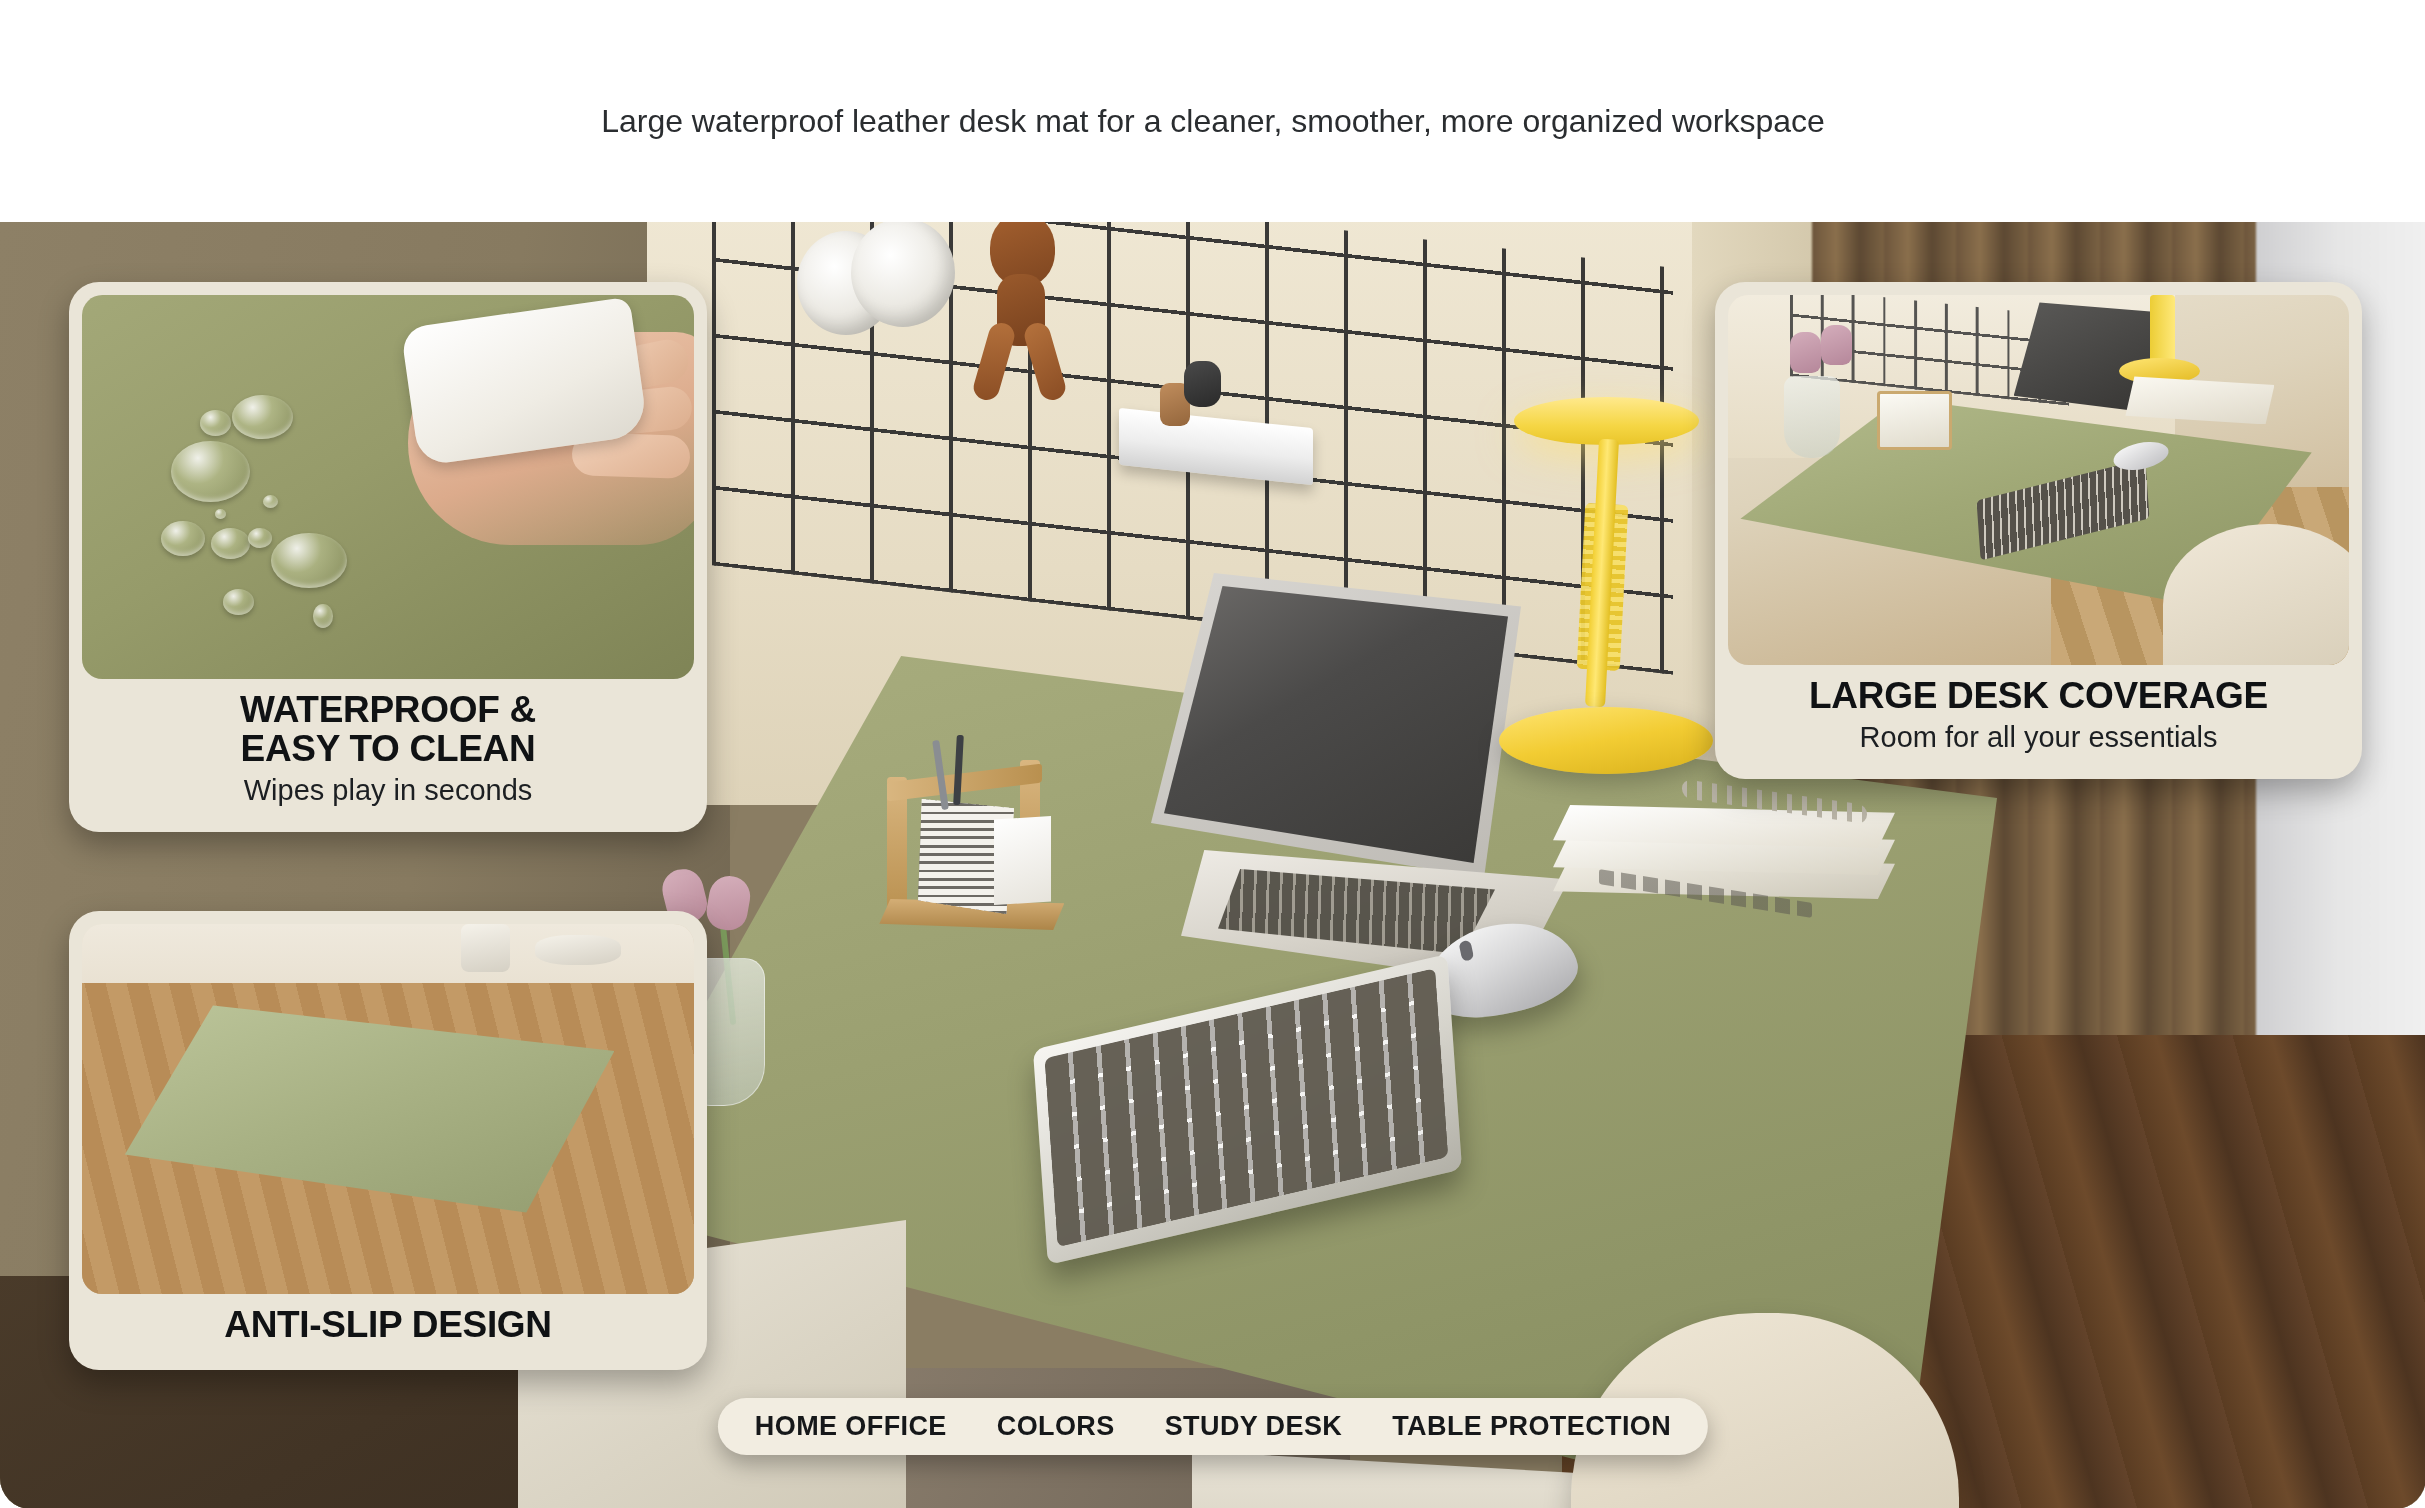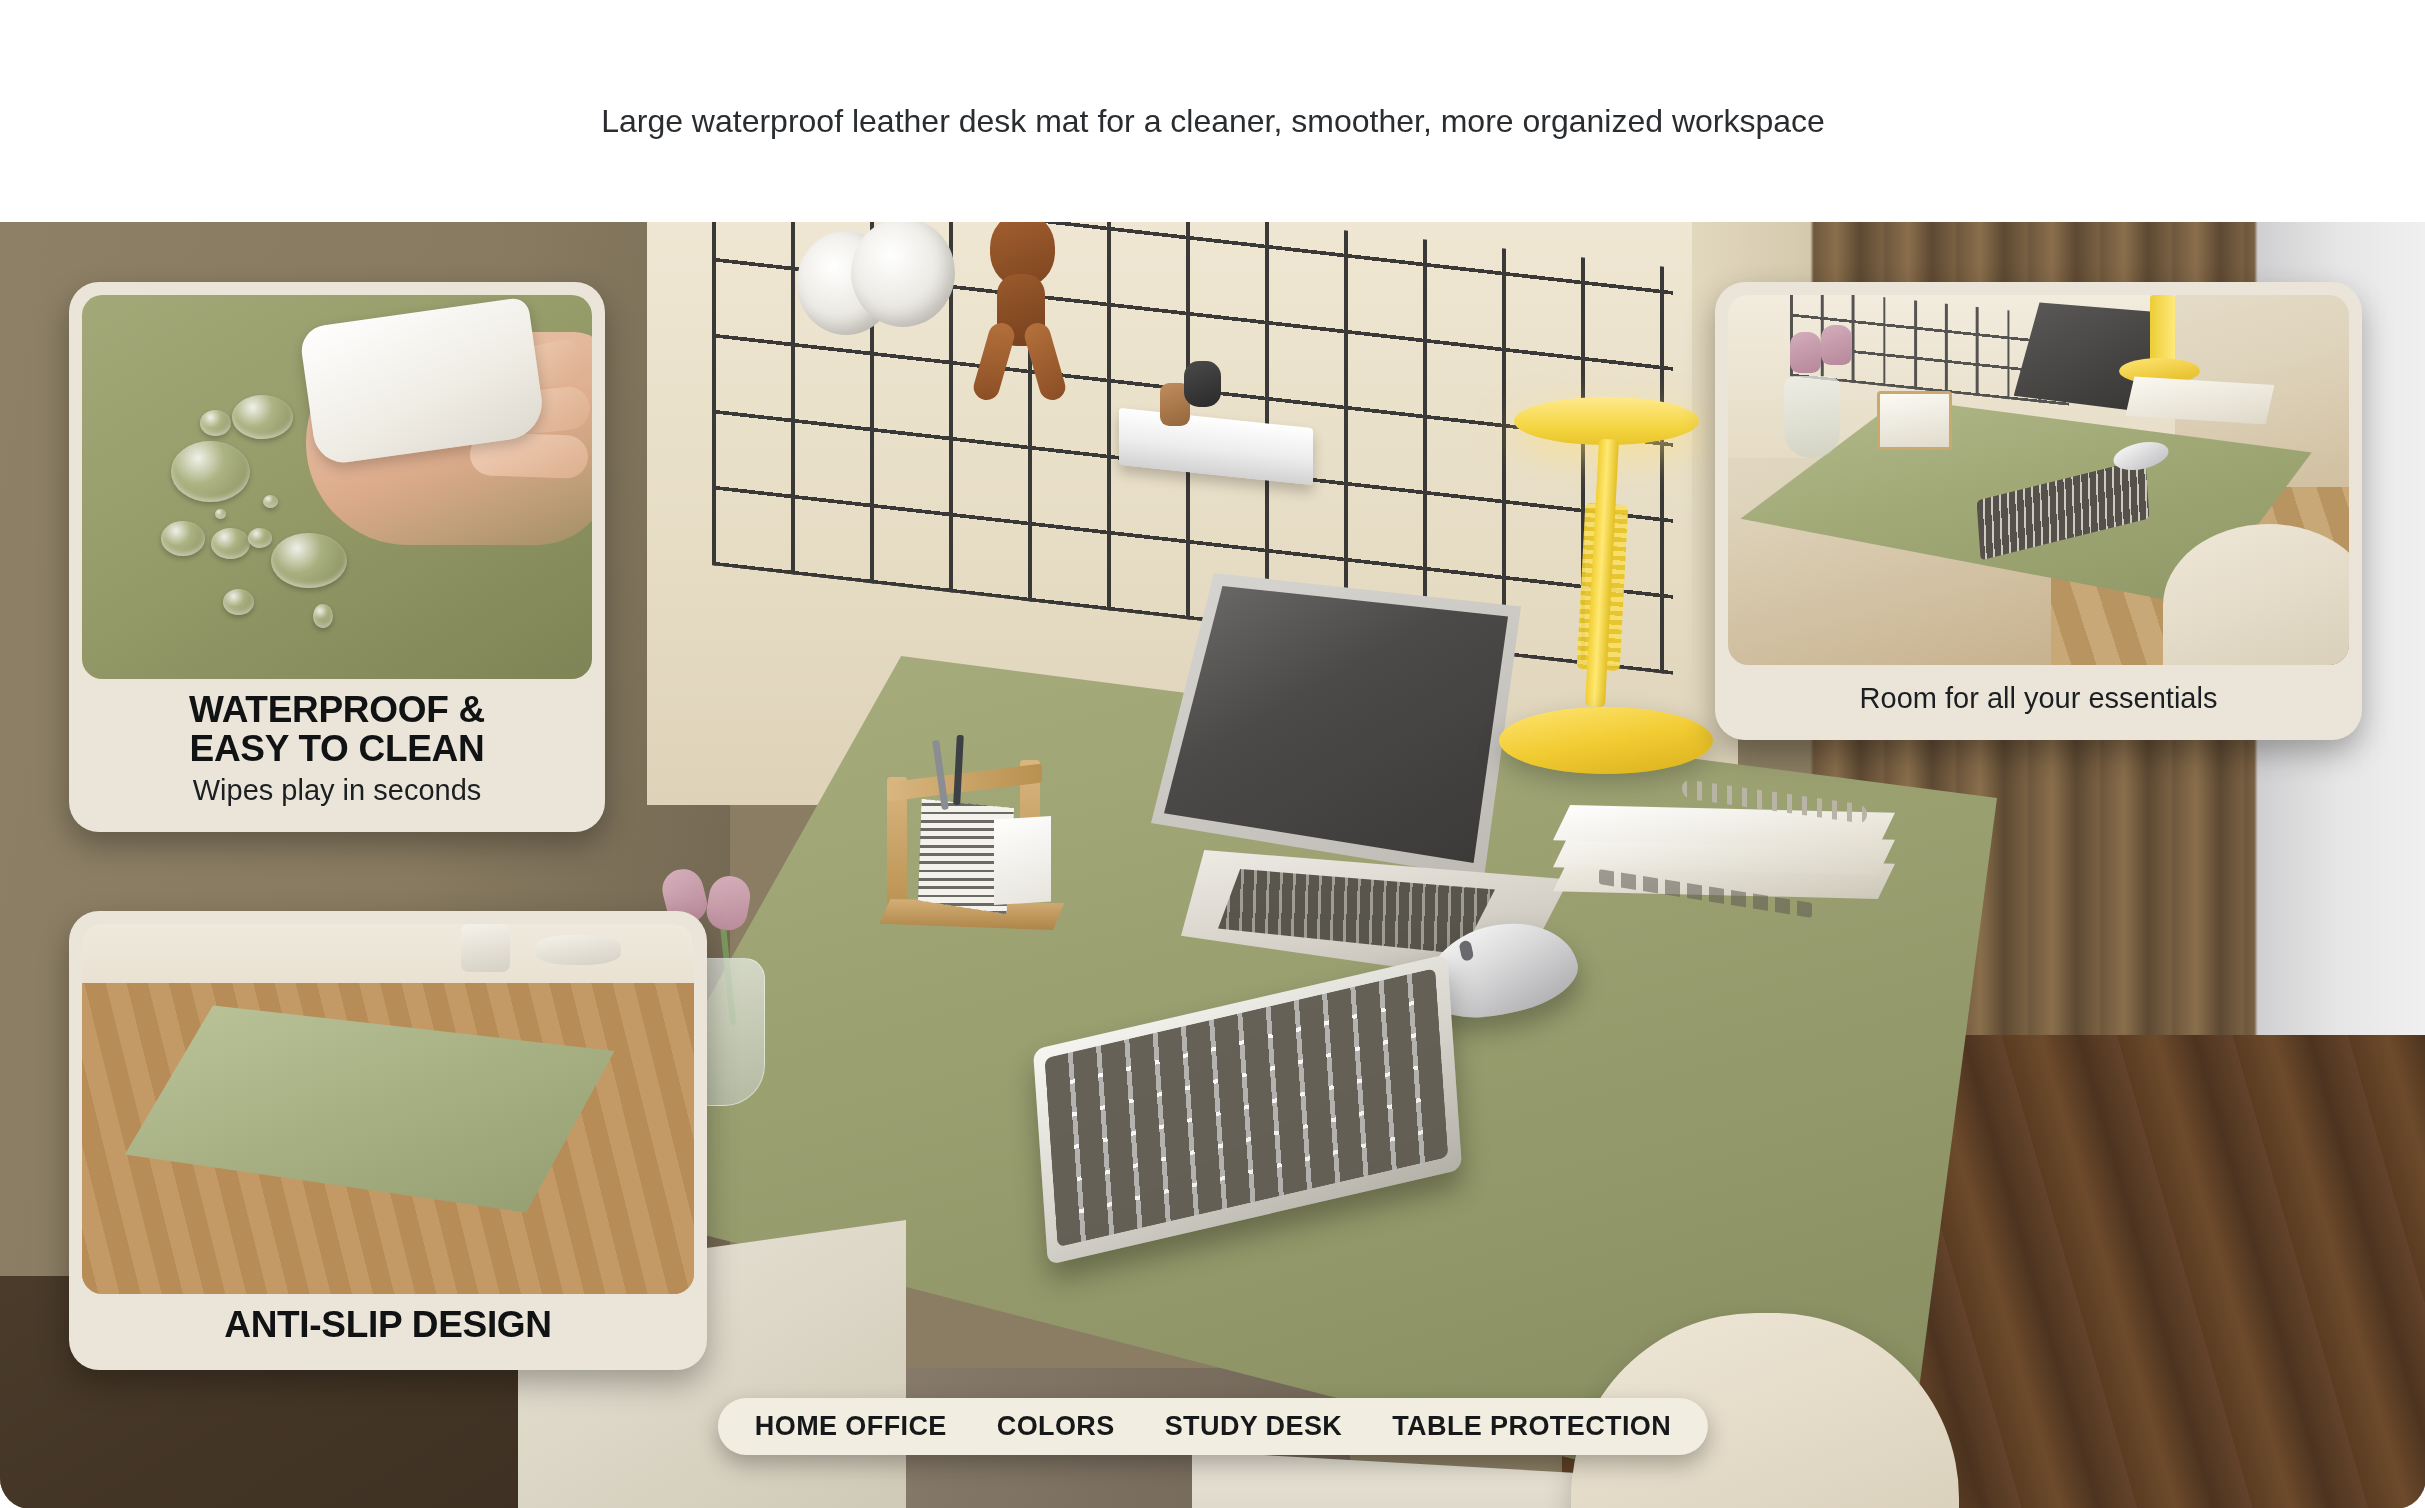--- a/index.html
+++ b/index.html
@@ -360,21 +360,21 @@
   .card-title {
     font-size:37px; font-weight:bold; color:#101214; line-height:1.06;
     letter-spacing:-0.3px; white-space:nowrap;
   }
   .card-title.wrap { white-space:normal; }
   .card-sub {
     margin-top:5.5px; font-size:29px; font-weight:400; color:#1c1f22; line-height:1.12;
     white-space:nowrap;
   }
 
-  #card-waterproof { left:69px;  top:282px;  width:536px; }
+  #card-waterproof { left:69px;  top:282px;  width:638px; }
   #card-waterproof .card-photo { height:384px; }
   #card-antislip  { left:69px;  top:911px;  width:638px; }
   #card-antislip  .card-photo  { height:370px; }
   #card-coverage  { left:1715px; top:282px;  width:647px; }
   #card-coverage  .card-photo  { height:370px; }
   #card-colors    { left:1715px; top:911px;  width:647px; }
   #card-colors    .card-photo  { height:374px; }
 
   
   .ph-water {
@@ -665,20 +665,21 @@
       <div class="cov-books"></div>
       <div class="cov-clock"></div>
       <div class="cov-vase"></div>
       <div class="cov-tulip" style="left:10%;top:10%;width:5%;height:11%;"></div>
       <div class="cov-tulip" style="left:15%;top:8%;width:5%;height:11%;"></div>
       <div class="cov-kb"></div>
       <div class="cov-mouse"></div>
       <div class="cov-chair"></div>
     </div>
     <div class="card-caption">
+      <div class="card-title">LARGE DESK COVERAGE</div>
       <div class="card-sub">Room for all your essentials</div>
     </div>
   </div>
 
 
   <div id="tag-pill">
     <span class="tag">HOME OFFICE</span>
     <span class="tag">COLORS</span>
     <span class="tag">STUDY DESK</span>
     <span class="tag">TABLE PROTECTION</span>

